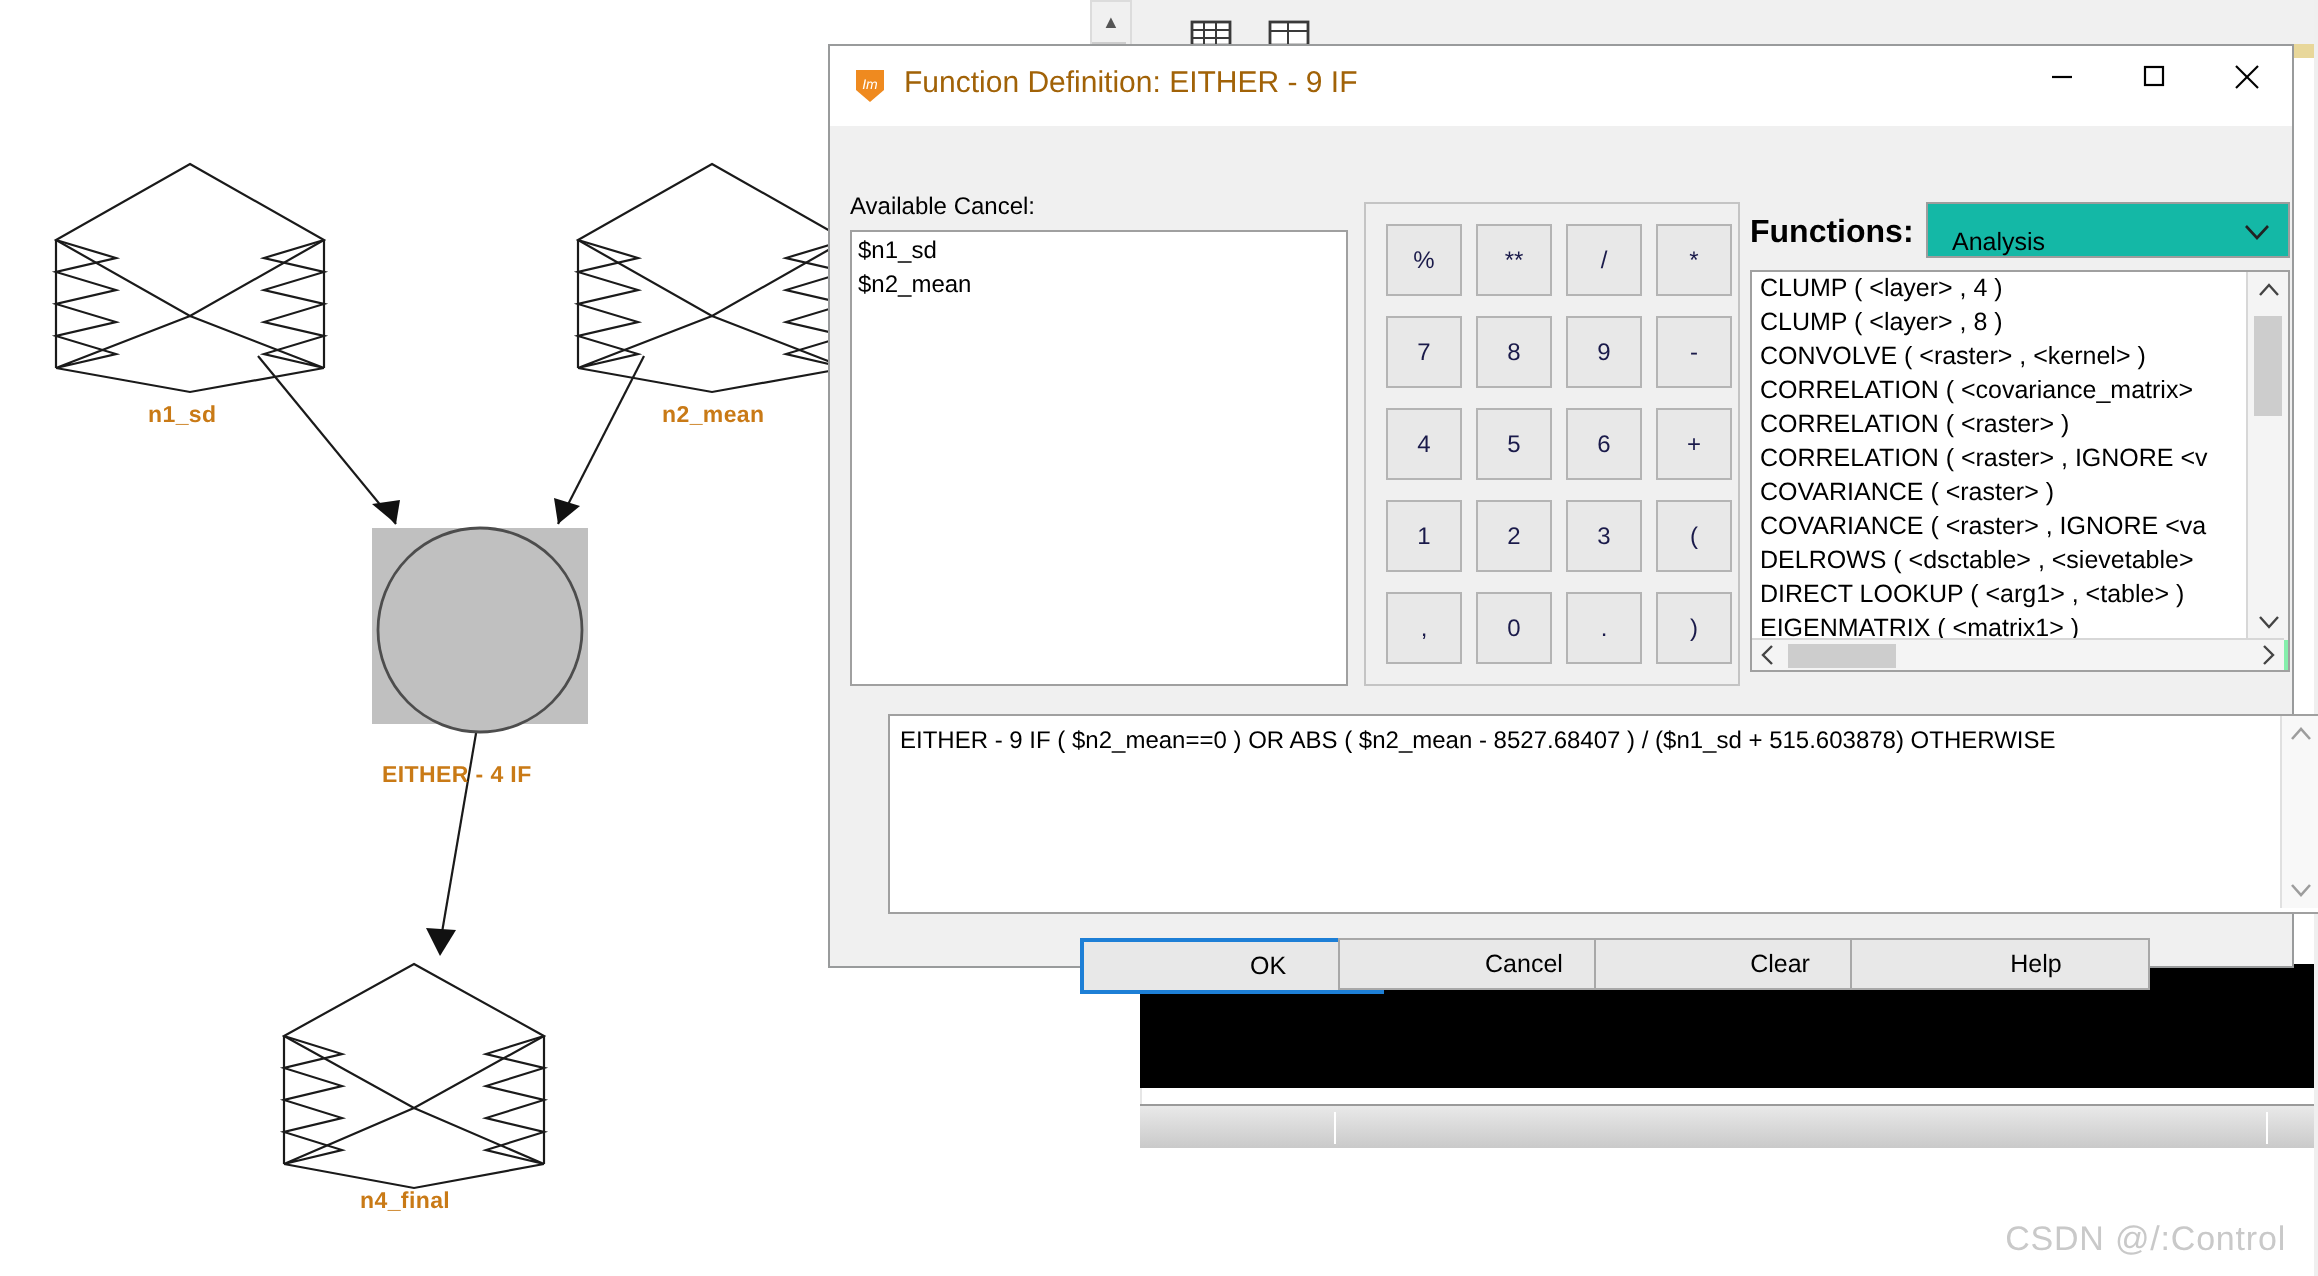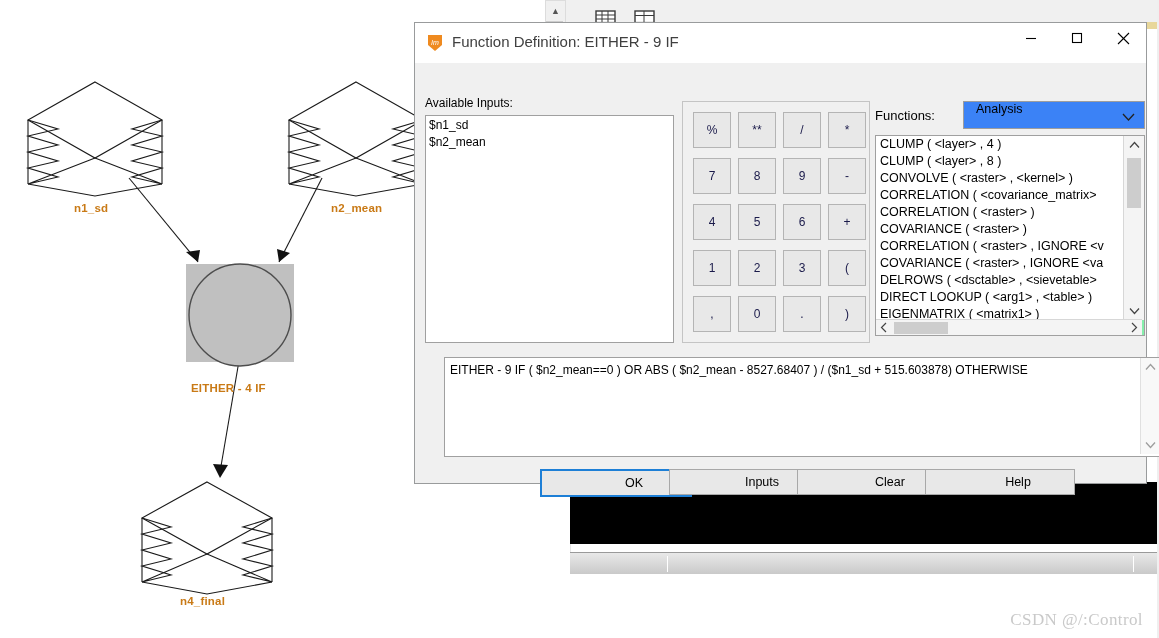--- a/index.html
+++ b/index.html
@@ -34,21 +34,21 @@
   .sel-box { position: absolute; background: #c0c0c0; }
 
   
   .dialog {
     position: absolute; left: 414px; top: 22px; width: 731px; height: 460px;
     background: #f0f0f0; border: 1px solid #999b9c;
     box-shadow: 0 0 0 0 rgba(0,0,0,0);
   }
   .dlg-titlebar { position: absolute; left: 0; top: 0; width: 731px; height: 40px; background: #ffffff; }
   .dlg-icon { position: absolute; left: 11px; top: 11px; width: 18px; height: 18px; }
-  .dlg-title { position: absolute; left: 37px; top: 10px; font-size: 15px; color: #404040; white-space: nowrap; font-family: "Liberation Sans", sans-serif; }
+  .dlg-title { position: absolute; left: 37px; top: 10px; font-size: 15px; color: #a16207; white-space: nowrap; font-family: "Liberation Sans", sans-serif; }
   .win-btn { position: absolute; top: 0; width: 46px; height: 30px; display: flex; align-items: center; justify-content: center; cursor: default; }
   .win-btn svg { display: block; }
   .btn-min { right: 92px; }
   .btn-max { right: 46px; }
   .btn-close { right: 0px; }
 
   .dlg-body { position: absolute; left: 0; top: 40px; width: 731px; height: 420px; background: #f0f0f0; }
 
   .lbl { position: absolute; font-size: 12px; color: #000; font-family: "Liberation Sans", sans-serif; }
 
@@ -60,24 +60,24 @@
 
   
   .keypad { position: absolute; left: 267px; top: 38px; width: 186px; height: 240px; background: #f0f0f0; border: 1px solid #c4c4c4; }
   .key {
     position: absolute; width: 36px; height: 34px; background: #e8e8e8;
     border: 1px solid #b4b4b4; display: flex; align-items: center; justify-content: center;
     font-size: 12px; color: #1a1a4a; font-family: "Liberation Sans", sans-serif; cursor: default;
   }
 
   
-  .fn-label { position: absolute; left: 460px; top: 45px; font-size: 13px; color: #000; }
+  .fn-label { position: absolute; left: 460px; top: 45px; font-size: 16px; color: #000; font-weight: bold; }
   .fn-select {
     position: absolute; left: 548px; top: 38px; width: 180px; height: 26px;
-    background: #3b82f6; border: 1px solid #9d9d9d; display: flex; align-items: flex-start;
+    background: #14b8a6; border: 1px solid #9d9d9d; display: flex; align-items: flex-end;
   }
   .fn-select .val { margin-left: 12px; font-size: 12.5px; color: #000; }
   .fn-select .chev { position: absolute; right: 9px; top: 7px; }
 
   .fn-listwrap { position: absolute; left: 460px; top: 72px; width: 268px; height: 199px; border: 1px solid #a0a0a0; background: #86efac; text-decoration: underline; }
   .fn-list { position: absolute; left: 0; top: 0; width: 247px; height: 184px; overflow: hidden; background: #fff; }
   .fn-list .item { font-size: 12.5px; line-height: 17px; padding-left: 4px; white-space: nowrap; color: #000; font-family: "Liberation Sans", sans-serif; }
 
   .vscroll { position: absolute; right: 0; top: 0; width: 20px; height: 184px; background: #f4f4f4; border-left: 1px solid #d7d7d7; }
   .vscroll .arrow { position: absolute; left: 0; width: 20px; height: 18px; display:flex; align-items:center; justify-content:center; }
@@ -103,21 +103,21 @@
   .act-btn {
     position: absolute; top: 406px; width: 112px; height: 24px;
     background: #e8e8e8; border: 1px solid #a8a8a8;
     display: flex; align-items: center; justify-content: center;
     font-size: 12.5px; color: #000; font-family: "Liberation Sans", sans-serif; cursor: default; padding-left: 36px;
   }
   .act-btn.primary { border: 2px solid #1d7fd6; background: #e8e8e8; }
 
   .watermark {
     position: absolute; right: 16px; bottom: 8px;
-    font-size: 17px; color: #c9c9c9; font-family: Liberation Serif, serif;
+    font-size: 17px; color: #c9c9c9; font-family: Liberation Sans, sans-serif;
     letter-spacing: 0.4px;
   }
 </style>
 </head>
 <body>
 
 <div id="root">
 
   <div class="bg-window">
     <div class="bg-canvas-left"></div>
@@ -235,21 +235,21 @@
       <div class="win-btn btn-close">
         <svg width="13" height="13" viewBox="0 0 13 13">
             <line x1="1" y1="1" x2="12" y2="12" stroke="#000" stroke-width="1.1"></line>
             <line x1="12" y1="1" x2="1" y2="12" stroke="#000" stroke-width="1.1"></line>
           </svg>
       </div>
     </div>
 
     <div class="dlg-body">
 
-      <div class="lbl" style="left:10px; top:33px;">Available Inputs:</div>
+      <div class="lbl" style="left:10px; top:33px;">Available Cancel:</div>
       <div class="listbox" style="left:10px; top:52px; width:247px; height:226px;">
         <div class="item">$n1_sd</div>
         <div class="item">$n2_mean</div>
       </div>
 
       <div class="keypad">
         <div class="key" style="left:10px;  top:10px;">%</div>
         <div class="key" style="left:55px;  top:10px;">**</div>
         <div class="key" style="left:100px; top:10px;">/</div>
         <div class="key" style="left:145px; top:10px;">*</div>
@@ -285,22 +285,22 @@
         </span>
       </div>
 
       <div class="fn-listwrap">
         <div class="fn-list">
           <div class="item">CLUMP ( &lt;layer&gt; , 4 )</div>
           <div class="item">CLUMP ( &lt;layer&gt; , 8 )</div>
           <div class="item">CONVOLVE ( &lt;raster&gt; , &lt;kernel&gt; )</div>
           <div class="item">CORRELATION ( &lt;covariance_matrix&gt;</div>
           <div class="item">CORRELATION ( &lt;raster&gt; )</div>
+          <div class="item">CORRELATION ( &lt;raster&gt; , IGNORE &lt;v</div>
           <div class="item">COVARIANCE ( &lt;raster&gt; )</div>
-          <div class="item">CORRELATION ( &lt;raster&gt; , IGNORE &lt;v</div>
           <div class="item">COVARIANCE ( &lt;raster&gt; , IGNORE &lt;va</div>
           <div class="item">DELROWS ( &lt;dsctable&gt; , &lt;sievetable&gt;</div>
           <div class="item">DIRECT LOOKUP ( &lt;arg1&gt; , &lt;table&gt; )</div>
           <div class="item">EIGENMATRIX ( &lt;matrix1&gt; )</div>
         </div>
 
         <div class="vscroll">
           <div class="arrow up">
             <svg width="11" height="8" viewBox="0 0 11 8">
                 <polyline points="1,6.5 5.5,1.5 10,6.5" fill="none" stroke="#444" stroke-width="1.2"></polyline>
@@ -339,21 +339,21 @@
           </div>
           <div class="arrow dn">
             <svg width="11" height="8" viewBox="0 0 11 8">
                 <polyline points="1,1.5 5.5,6.5 10,1.5" fill="none" stroke="#9d9d9d" stroke-width="1.3"></polyline>
               </svg>
           </div>
         </div>
       </div>
 
       <div class="act-btn primary" style="left:125px;">OK</div>
-      <div class="act-btn" style="left:254px;">Inputs</div>
+      <div class="act-btn" style="left:254px;">Cancel</div>
       <div class="act-btn" style="left:382px;">Clear</div>
       <div class="act-btn" style="left:510px;">Help</div>
 
     </div>
   </div>
 
   <div class="watermark">CSDN @/:Control</div>
 
 </div>
 

